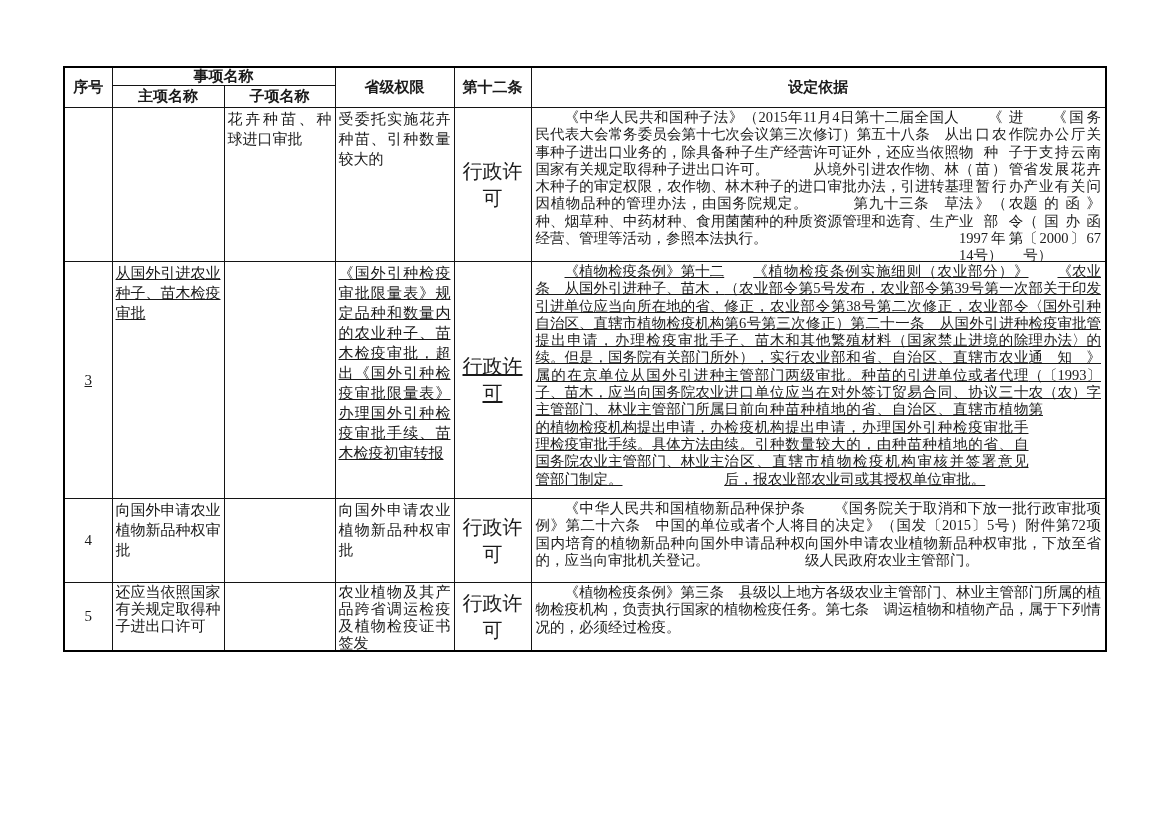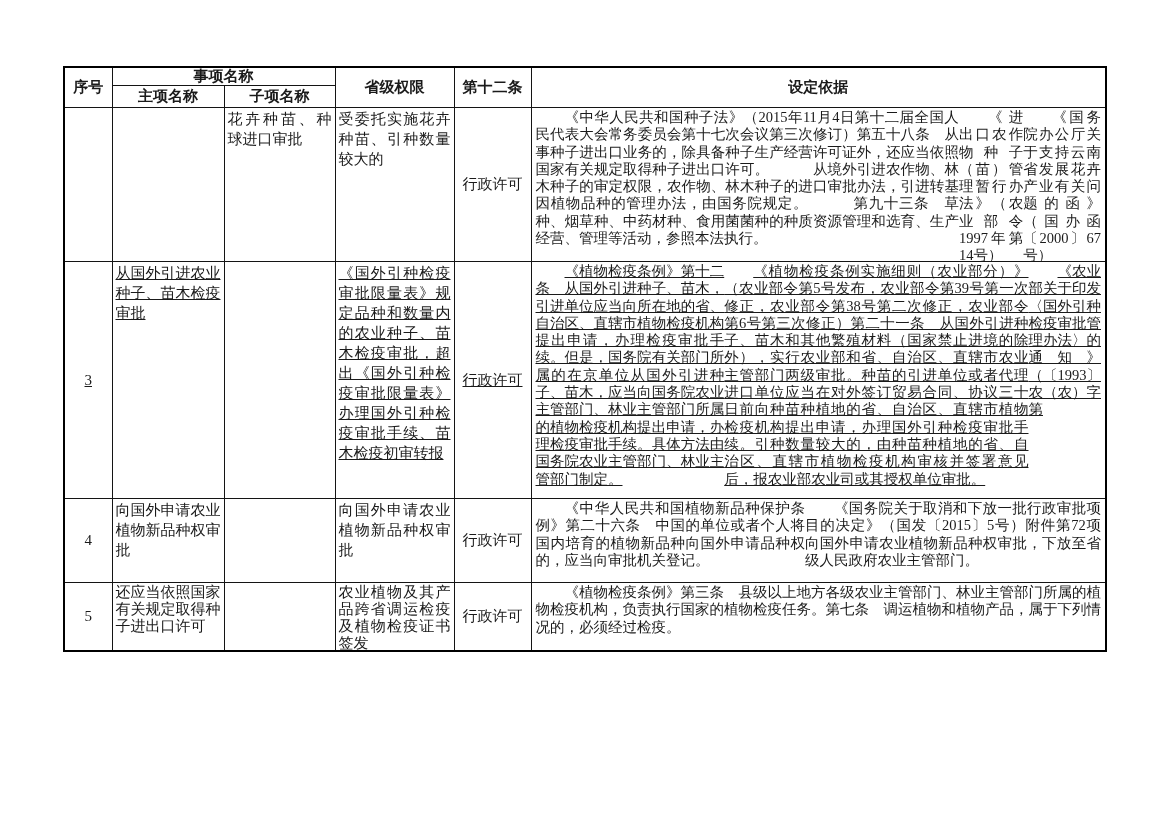--- a/index.html
+++ b/index.html
@@ -41,21 +41,21 @@
   }
   .mid{justify-content:center;}
   .top{justify-content:flex-start;}
   .center{align-items:center;text-align:center;}
   .just{
     text-align:justify;
     font-size:15px;
     line-height:20px;
   }
   .num{font-size:15px;}
-  .type{font-size:15px;}
+  .type{font-size:20px;}
   .basis{
     font-size:14.5px;
     line-height:17.3px;
     text-align:justify;
     padding:1px 4px 0 4px;
   }
   .basis p{
     margin:0;
     text-indent:2em;
     text-align:justify;

